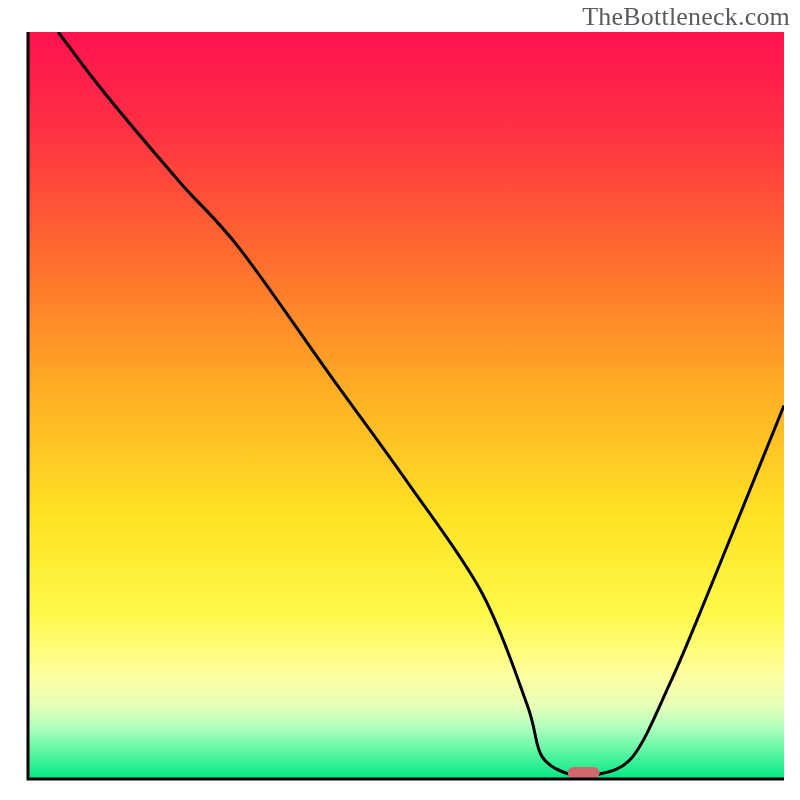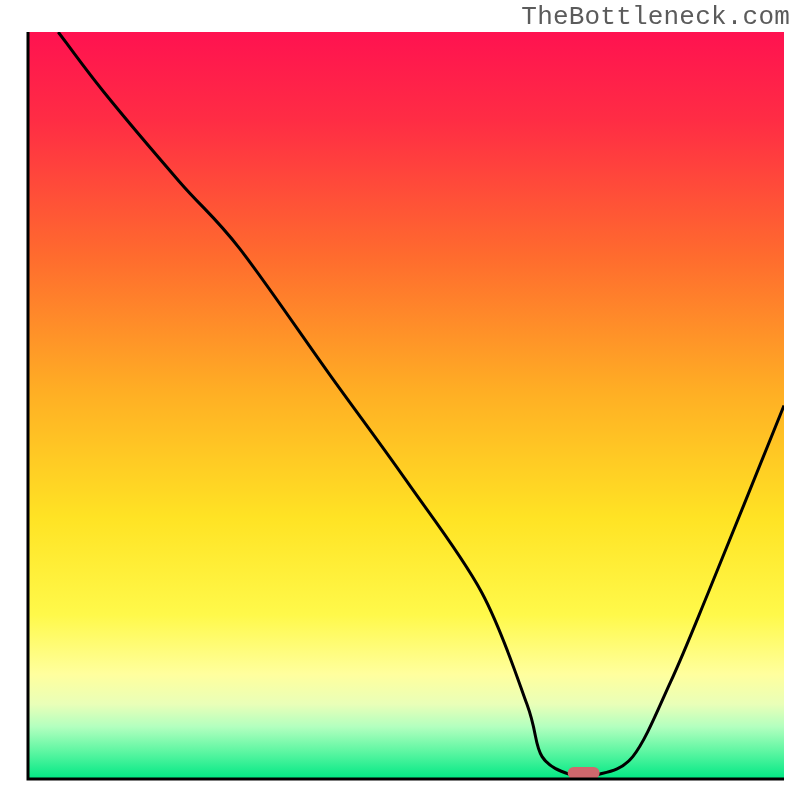--- a/index.html
+++ b/index.html
@@ -12,21 +12,21 @@
   }
   .container {
     position: relative;
     width: 800px;
     height: 800px;
   }
   .watermark {
     position: absolute;
     top: 2px;
     right: 10px;
-    font-family: Liberation Mono, monospace;
+    font-family: Liberation Serif, serif;
     font-size: 26px;
     font-weight: 500;
     color: #5b5b5b;
     letter-spacing: 0.2px;
     z-index: 4;
   }
   svg.chart {
     position: absolute;
     top: 0;
     left: 0;

